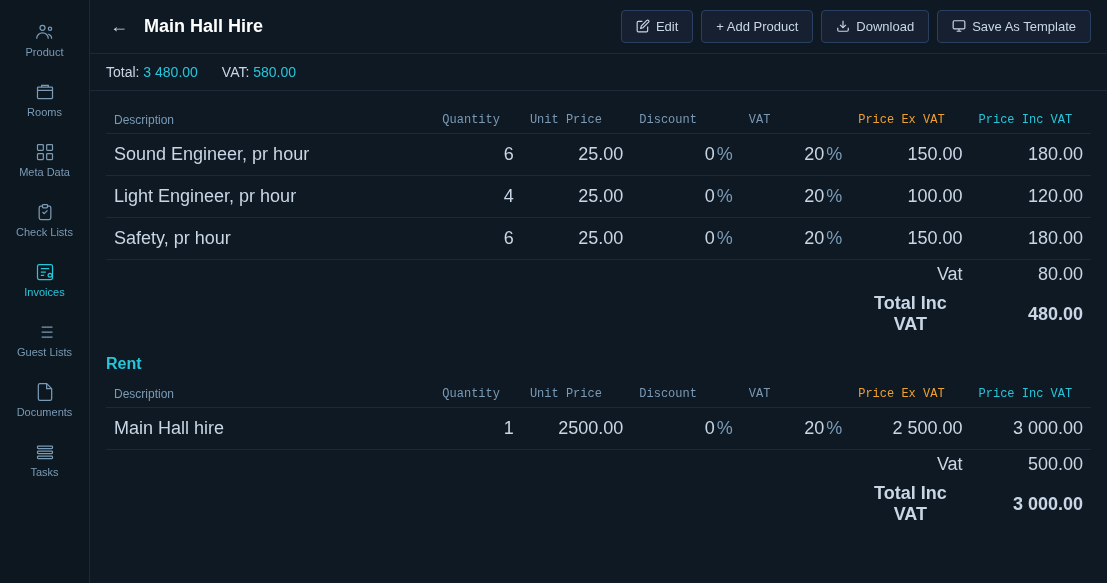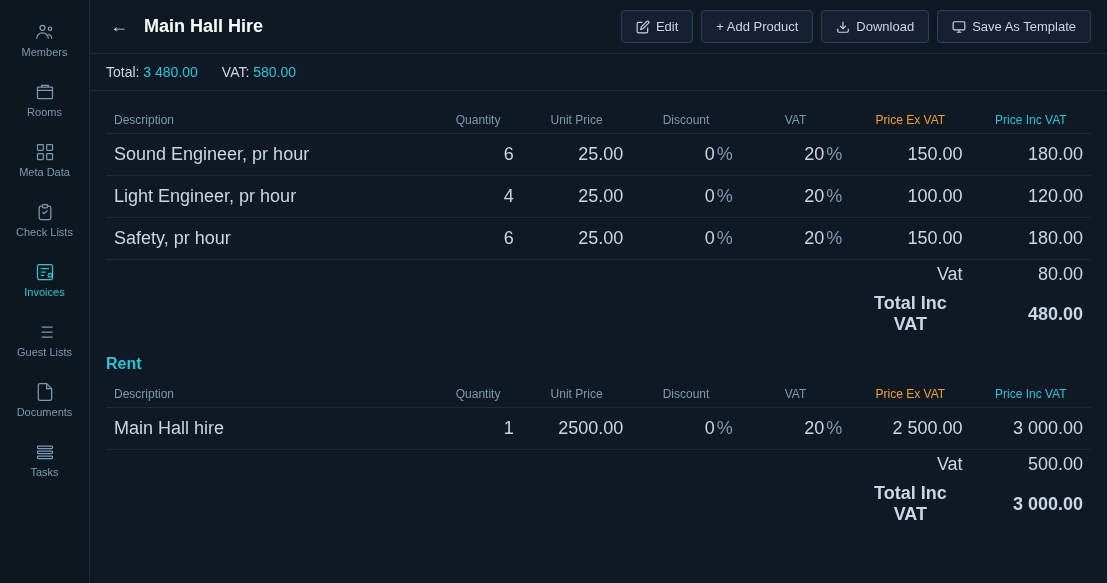--- a/index.html
+++ b/index.html
@@ -61,21 +61,20 @@
       font-weight: 600;
       color: #ffffff;
       flex: 1;
     }
     .header-actions {
       display: flex;
       gap: 8px;
     }
     .btn {
       display: flex;
-      align-items: center;
       gap: 6px;
       padding: 8px 14px;
       border-radius: 4px;
       border: 1px solid #2a4060;
       background: #162030;
       color: #c8d6e5;
       cursor: pointer;
       font-size: 13px;
       white-space: nowrap;
     }
@@ -114,21 +113,21 @@
     
     .invoice-table { width: 100%; border-collapse: collapse; }
     .invoice-table th {
       text-align: left;
       font-size: 12px;
       color: #7a9ab5;
       font-weight: 500;
       padding: 6px 8px;
       border-bottom: 1px solid #1a2a3a;
     }
-    .invoice-table th.right { text-align: center; }
+    .invoice-table th.right { text-align: left; font-family: Liberation Mono, monospace; }
     .invoice-table td {
       padding: 10px 8px;
       font-size: 18px;
       color: #c8d6e5;
       border-bottom: 1px solid #1a2a3a;
     }
     .invoice-table td.right { text-align: right; }
     .col-desc { width: 30%; }
     .col-qty { width: 8%; text-align: center; }
     .col-unit { width: 10%; text-align: center; }
@@ -156,21 +155,21 @@
 
 <div class="sidebar">
 
   <div class="sidebar-item">
     <svg viewBox="0 0 24 24" fill="none" stroke="currentColor" stroke-width="1.5">
         <circle cx="9" cy="7" r="3"></circle>
         <path d="M2 20c0-4 3-7 7-7s7 3 7 7"></path>
         <circle cx="18" cy="8" r="2"></circle>
         <path d="M20 20c0-2.5-1.5-4.5-4-5.5"></path>
       </svg>
-    <span class="sidebar-item-label">Members</span>
+    <span class="sidebar-item-label">Product</span>
   </div>
 
   <div class="sidebar-item">
     <svg viewBox="0 0 24 24" fill="none" stroke="currentColor" stroke-width="1.5">
         <rect x="3" y="6" width="18" height="14" rx="1"></rect>
         <path d="M3 10h18M8 6V4h8v2"></path>
       </svg>
     <span class="sidebar-item-label">Rooms</span>
   </div>
 

